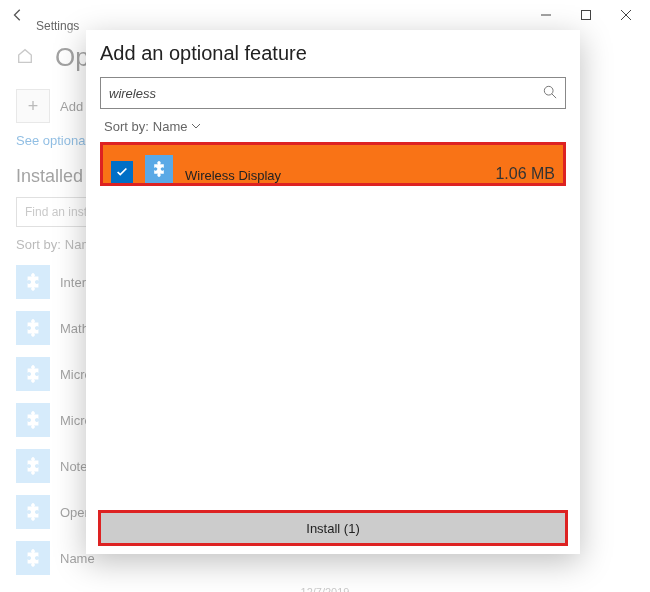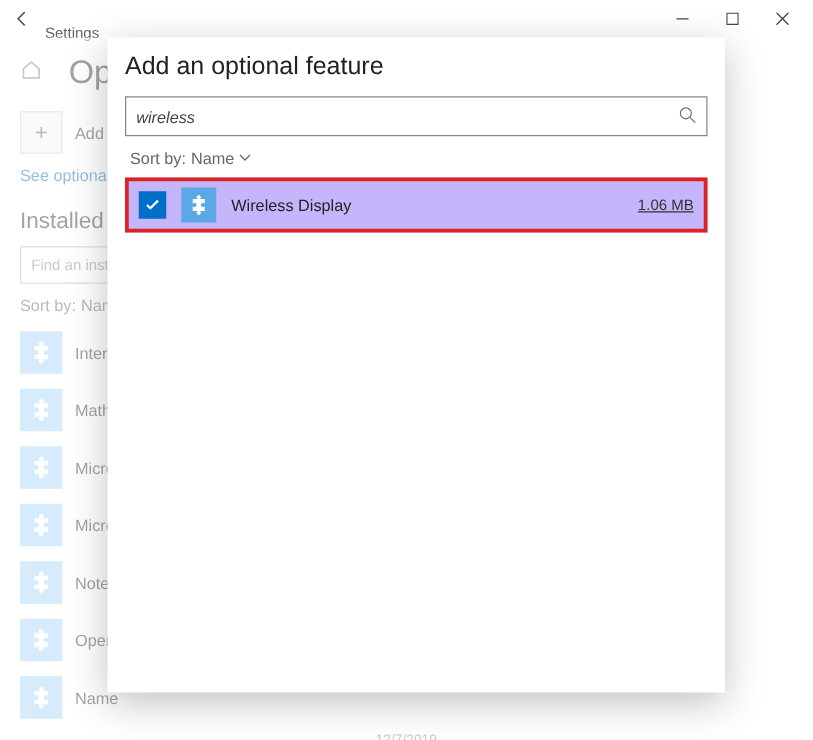--- a/index.html
+++ b/index.html
@@ -38,25 +38,25 @@
 
   
   .modal { position:absolute; left:86px; top:30px; width:494px; height:524px; background:#fff; box-shadow: 0 8px 30px rgba(0,0,0,0.25); display:flex; flex-direction:column; padding:12px 14px 10px 14px;}
   .modal h2 { font-size: 20px; font-weight:400; margin-bottom:12px;}
   .searchbox { height:32px; border:1px solid #888; display:flex; align-items:center; padding:0 8px;}
   .searchbox input { border:none; outline:none; flex:1; font-size:13px; font-style:italic; color:#444; background:transparent;}
   .searchbox .sic { color:#666; }
 
   .modal .sortline { margin:10px 0 8px 4px;}
 
-  .resultrow { border:3px solid #d22; height:44px; background:#c4b5fd; display:flex; align-items:center; padding:0 8px; gap:12px;}
+  .resultrow { border:3px solid #d22; height:44px; background:#f97316; display:flex; align-items:flex-end; padding:0 8px; gap:12px;}
   .chk { width:22px; height:22px; background:#006fc6; display:flex; align-items:center; justify-content:center;}
   .chk svg { stroke:#fff; fill:none; stroke-width:2;}
   .resultrow .fname { flex:1; font-size:13px;}
-  .resultrow .size { font-size:12px; color:#333;text-decoration:underline;}
+  .resultrow .size { font-size:16px; color:#333;}
   .resultrow .featicon { width:28px; height:28px; }
 
   .modal .body { flex:1; }
 
   .btnbar { display:flex; gap:0;}
   .btn { height:32px; flex:1; background:#ccc; border:1px solid #aaa; display:flex; align-items:center; justify-content:center; font-size:13px;}
   .btn.install { outline:3px solid #d22; outline-offset:-1px;}
 
 </style>
 </head>
@@ -212,14 +212,17 @@
           <path d="M4 4h5a2 2 0 1 1 2 0h5v5a2 2 0 1 0 0 2v5h-5a2 2 0 1 1-2 0H4v-5a2 2 0 1 0 0-2z"></path>
         </svg>
     </div>
     <span class="fname">Wireless Display</span>
     <span class="size">1.06 MB</span>
   </div>
 
   <div class="body"></div>
 
   <div class="btnbar">
+    <div class="btn install">
+      <span>Install (1)</span>
+    </div>
   </div>
 </div>
 
 </body></html>

